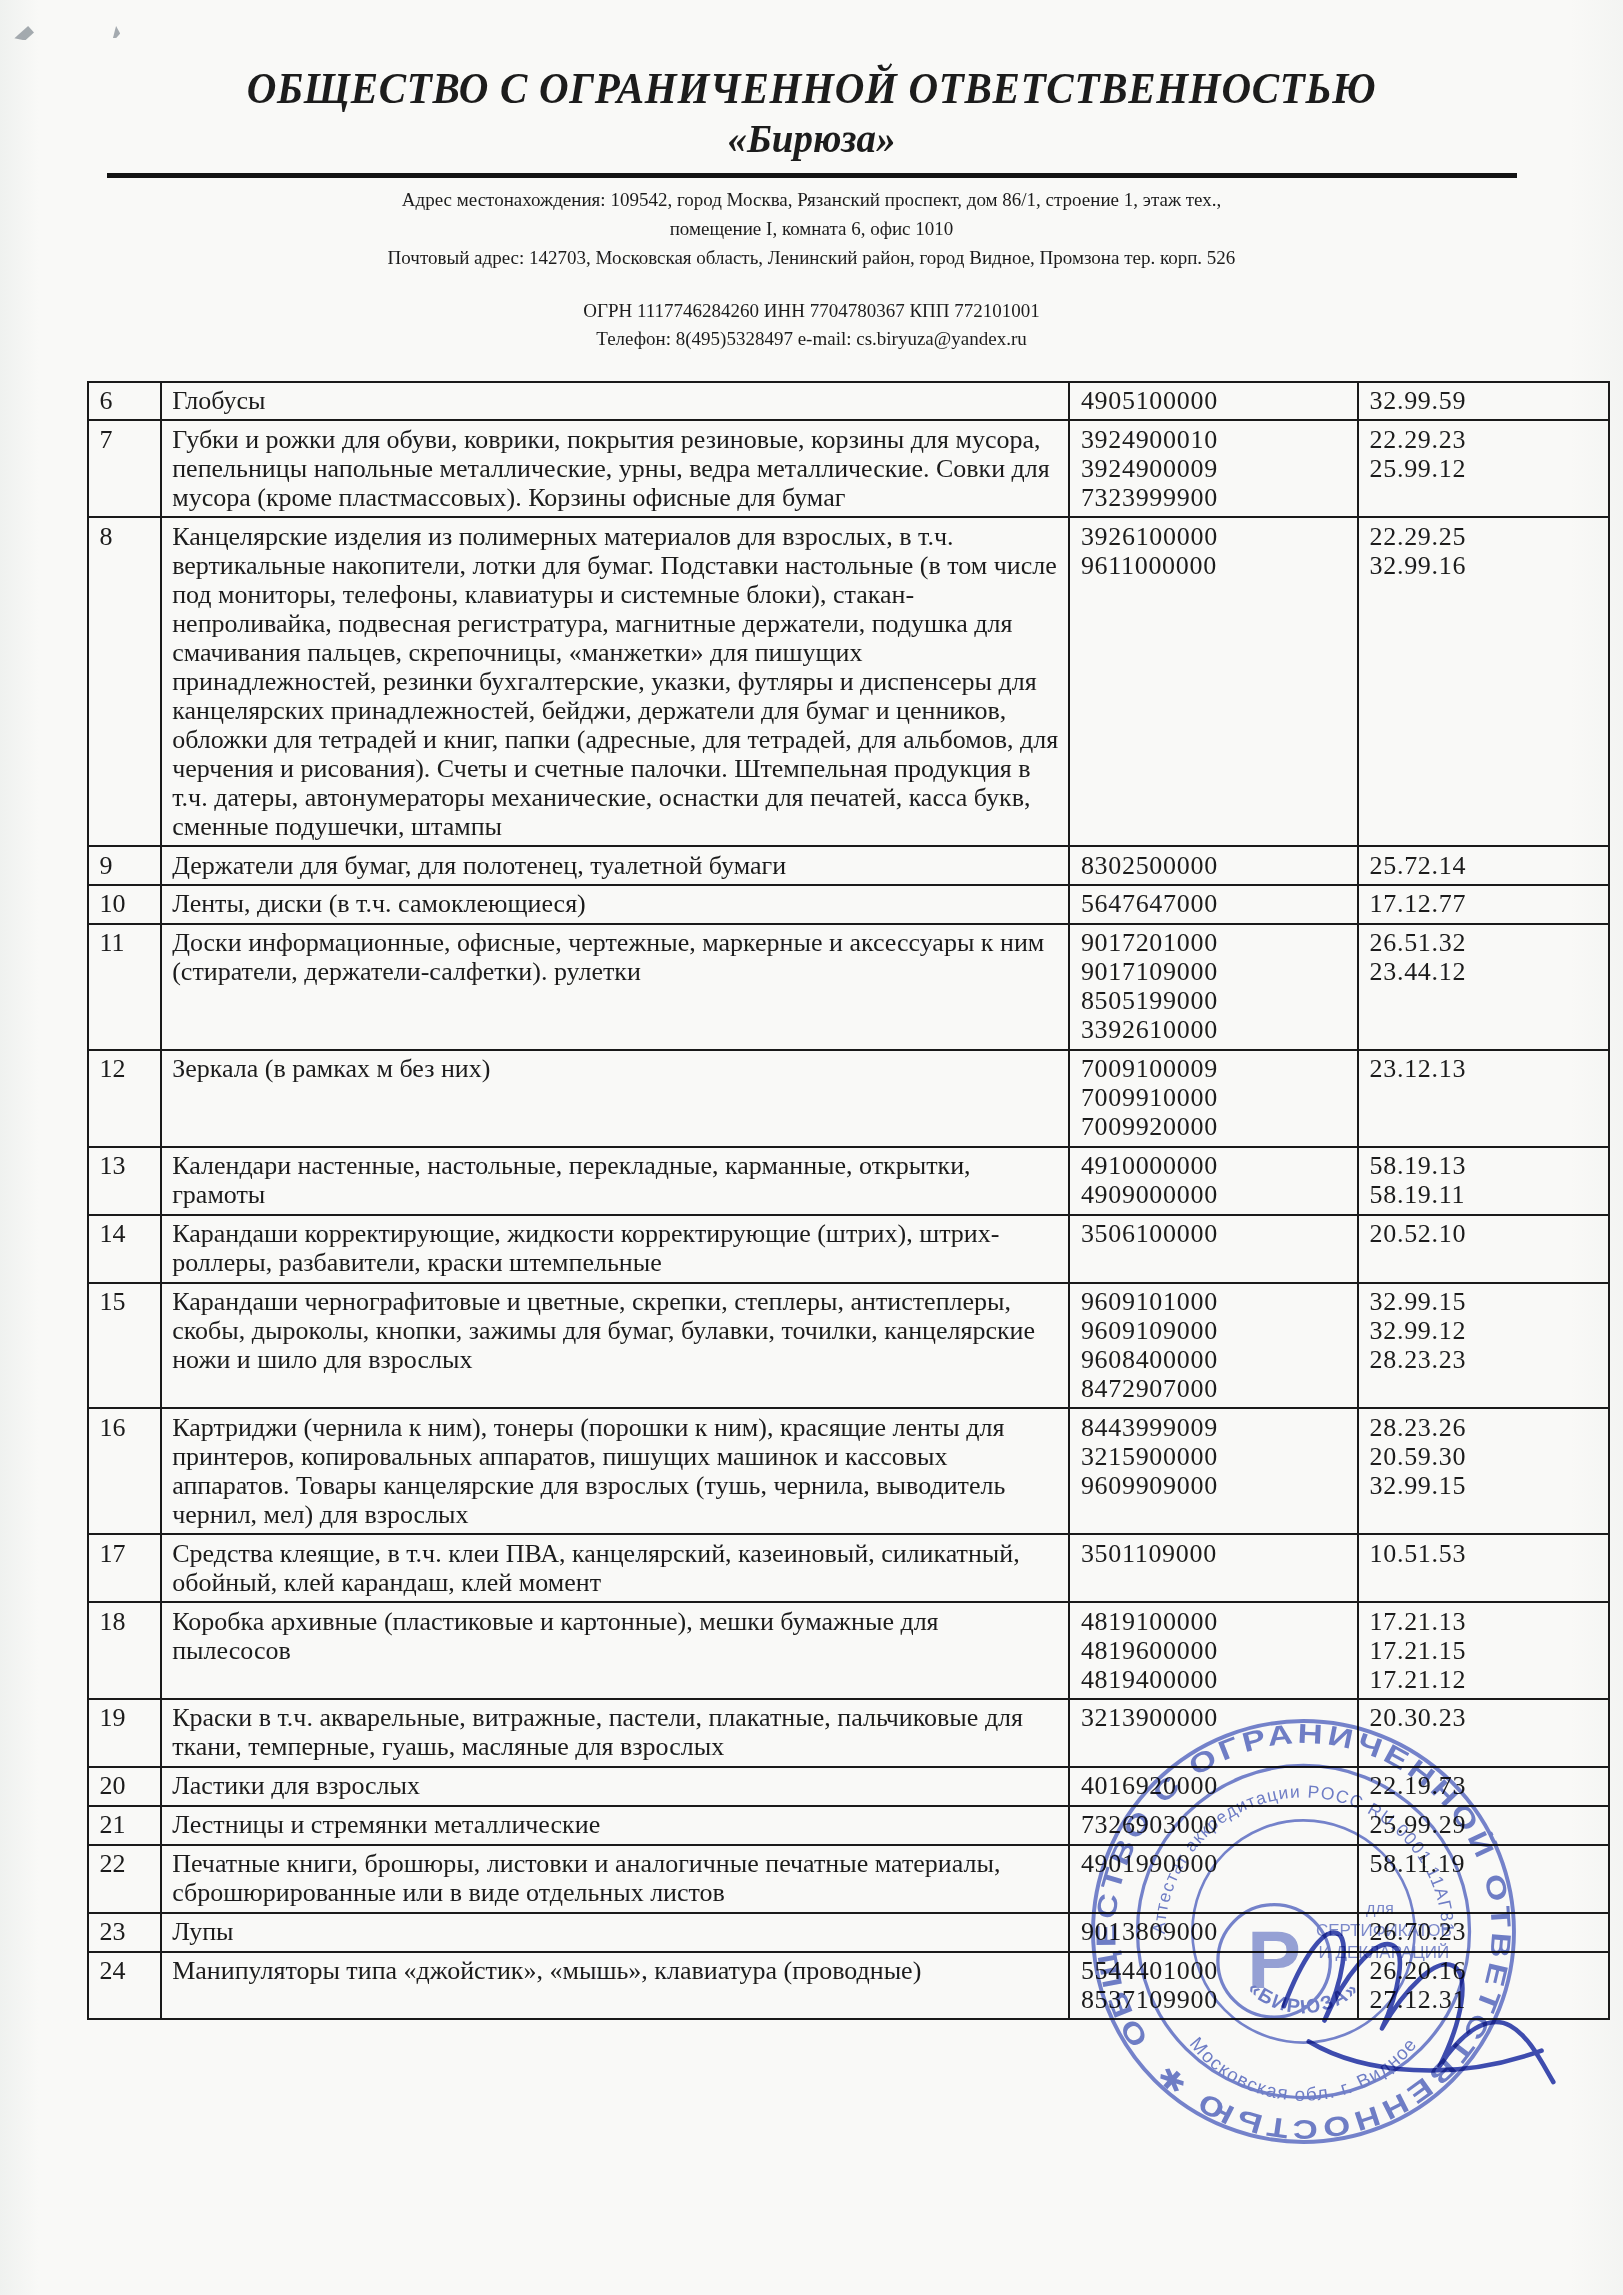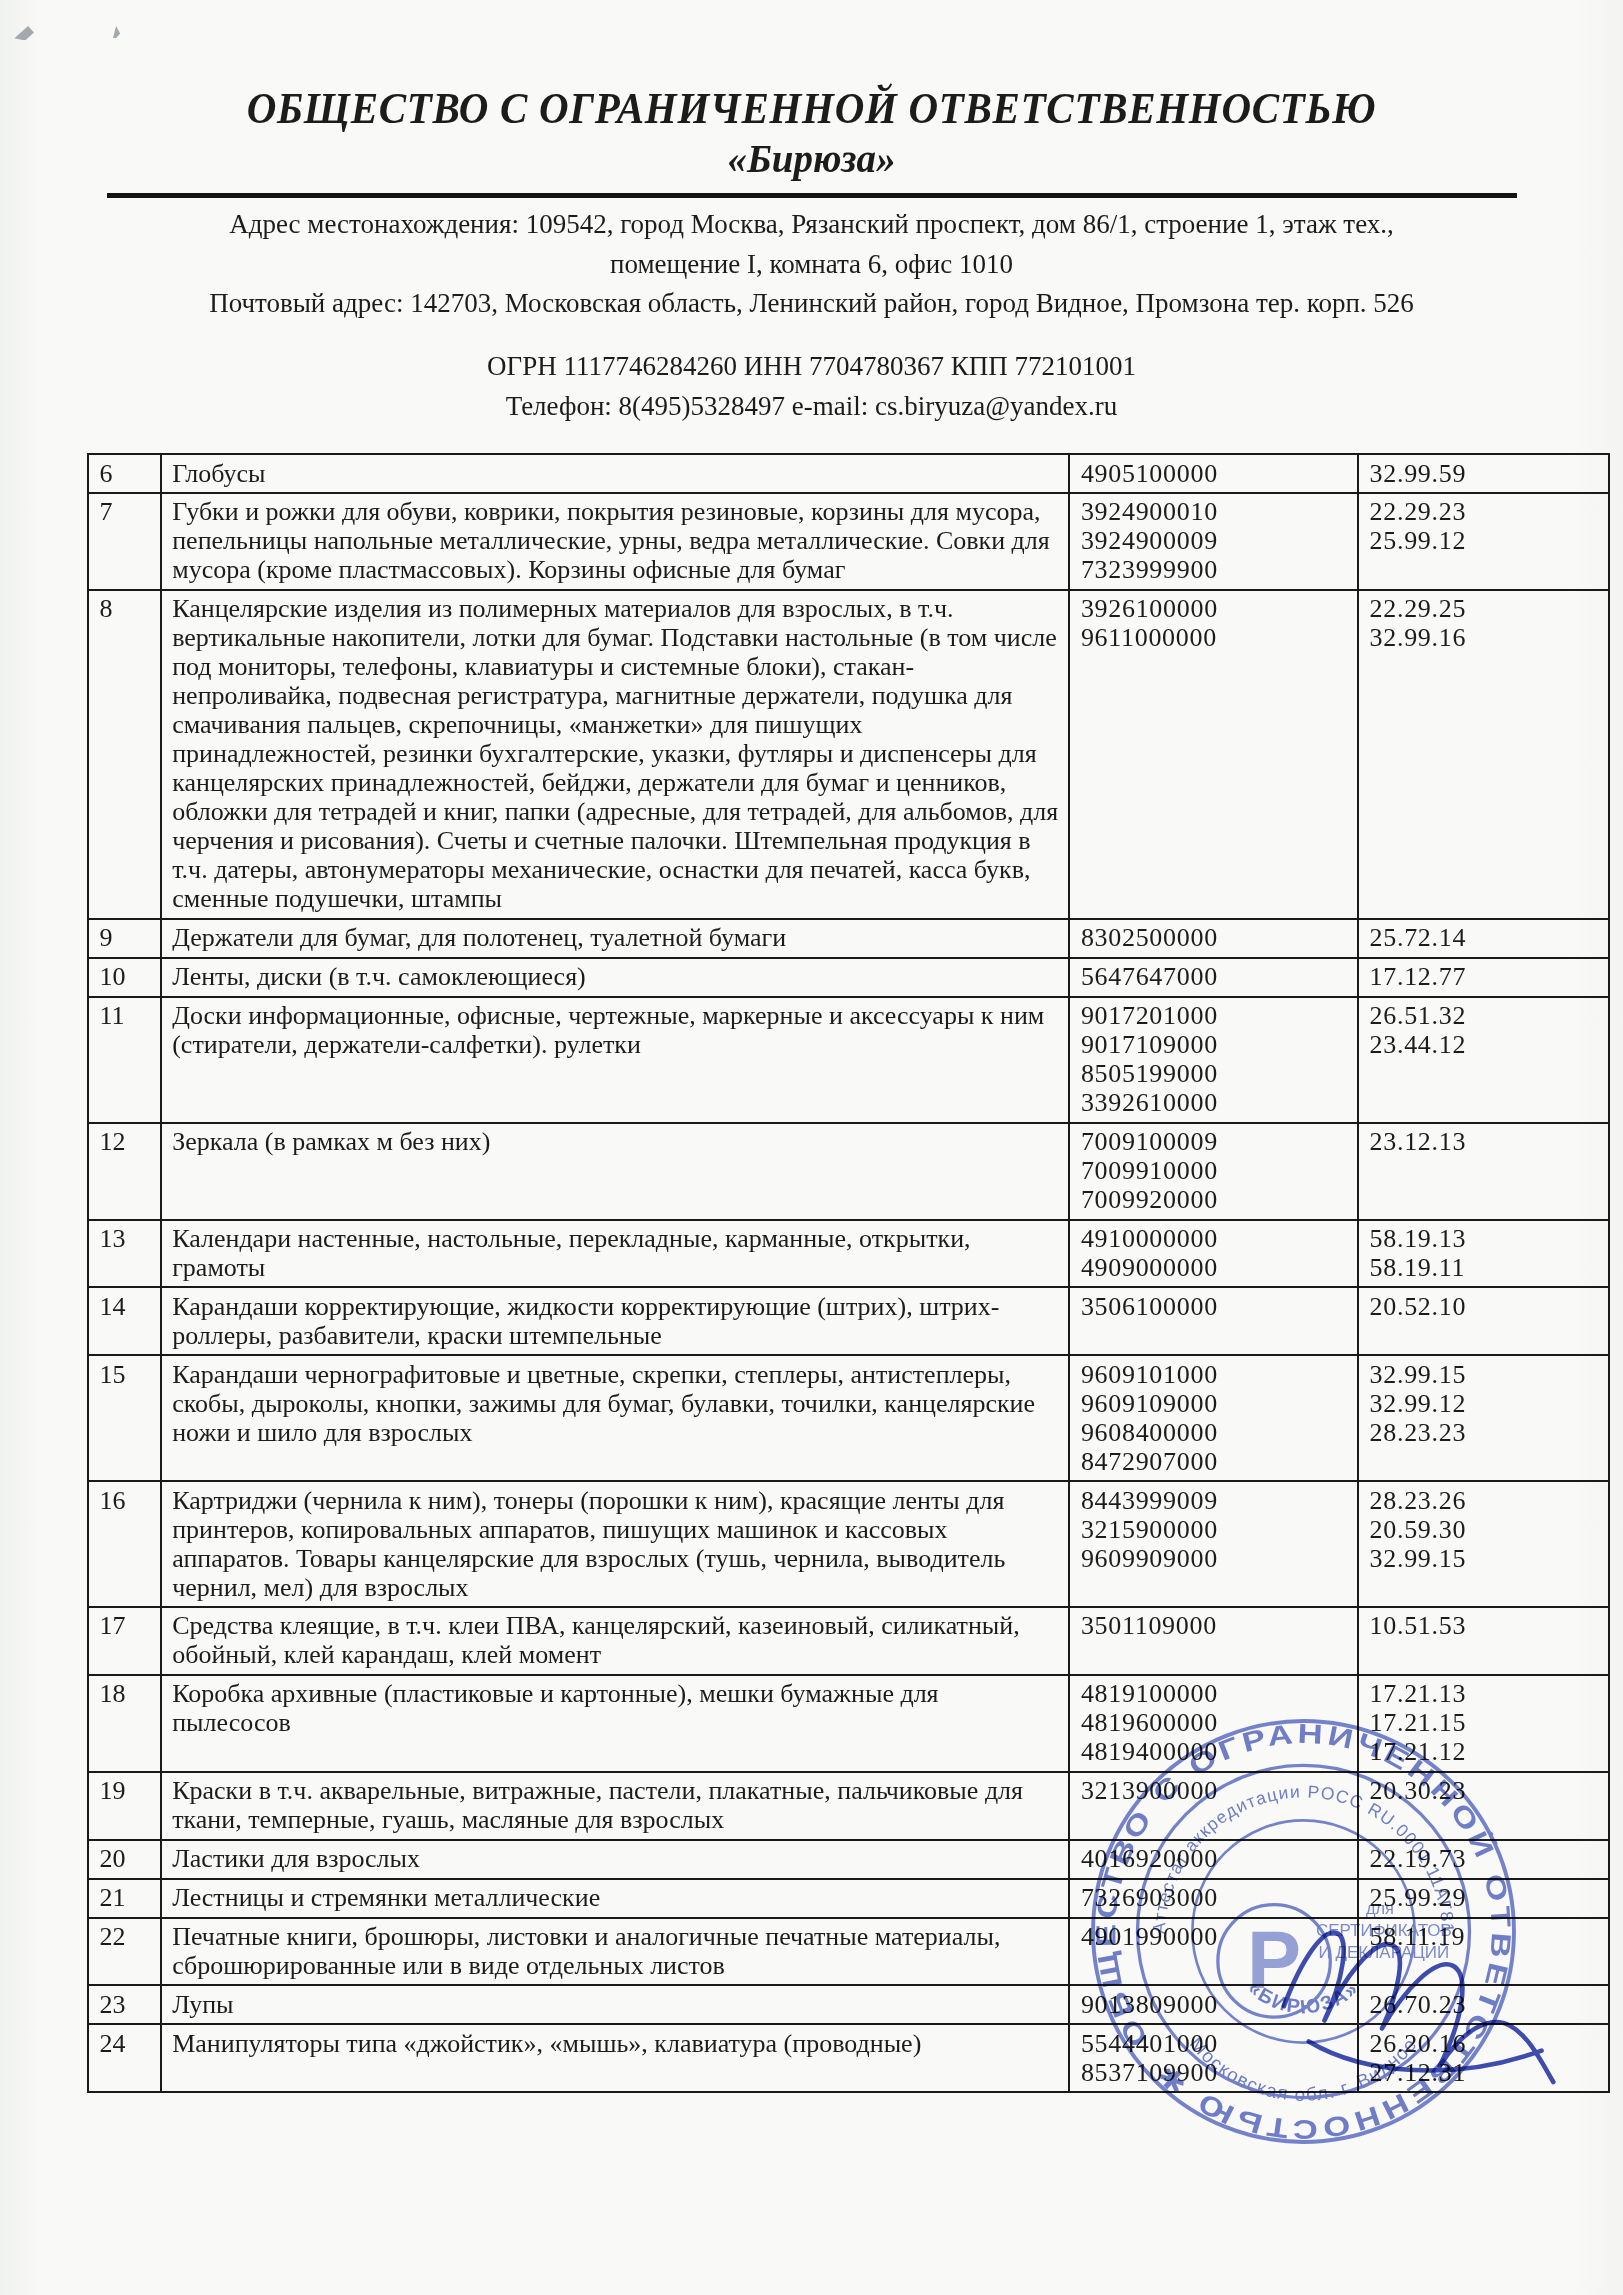--- a/index.html
+++ b/index.html
@@ -9,30 +9,30 @@
     background:linear-gradient(90deg,#eff1ef 0px,#f9f9f7 39px,#f9f9f7 1570px,#f3f4f2 1623px);
     font-family:"Liberation Serif","DejaVu Serif",serif;
     color:#1c1c1c;
     overflow:hidden;
   }
   
   .speck{position:absolute;background:#8f969c;opacity:.8;}
   .speck.s1{left:14.4px;top:26px;width:19.6px;height:14.4px;clip-path:polygon(0 85%,70% 0,100% 45%,55% 100%);}
   .speck.s2{left:111px;top:26px;width:9.2px;height:12.4px;clip-path:polygon(20% 100%,55% 0,100% 60%,60% 95%);}
 
-  header{padding-top:87px;text-align:center;}
+  header{padding-top:67px;text-align:center;}
   .title-1{
     margin:0;font-size:41px;line-height:1.05;font-weight:bold;font-style:italic;
     letter-spacing:0.7px;transform:scaleY(1.08);
   }
   .title-2{
     margin:9.2px 0 0 0;font-size:39px;line-height:1.0;font-weight:bold;font-style:italic;
   }
   .rule{height:5.2px;background:#141414;width:1410px;margin:14.4px auto 9.2px auto;}
-  .hline{margin:3.9px 39px;font-size:27px;line-height:1.32;}
+  .hline{margin:3.9px 39px;font-size:19px;line-height:1.32;}
   .hline.gap-top{margin-top:27.5px;}
 
   table.items{
     border-collapse:collapse;table-layout:fixed;
     width:1447px;margin:29px 0 0 87px;
     font-size:26px;line-height:29px;
   }
   table.items td{
     border:2.6px solid #1a1a1a;vertical-align:top;
     padding:3.3px 9.2px 4.6px 10.5px;

